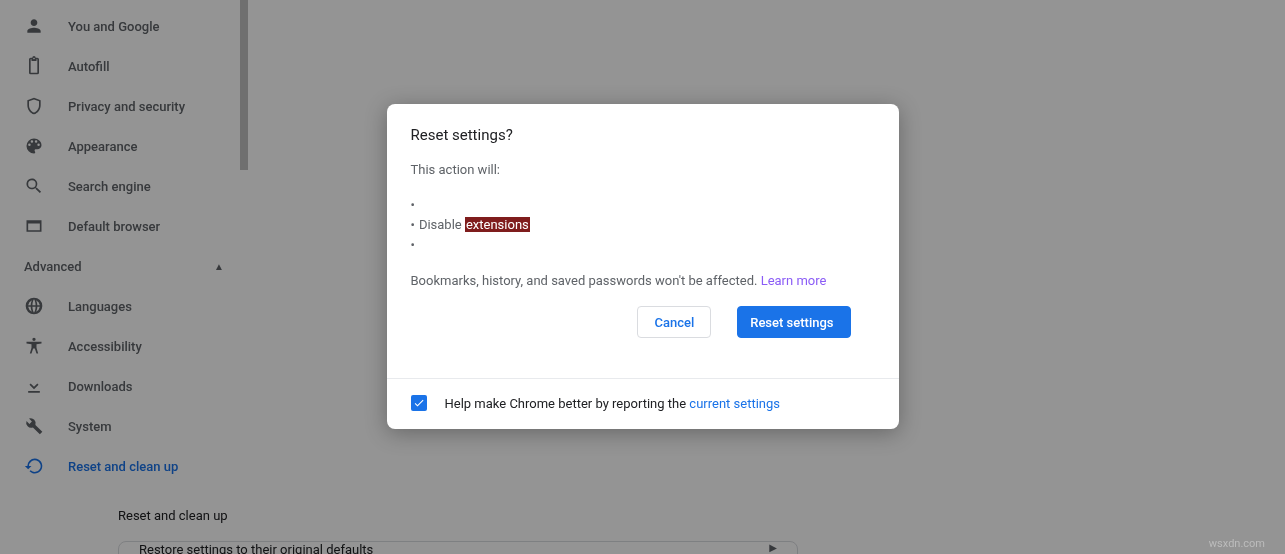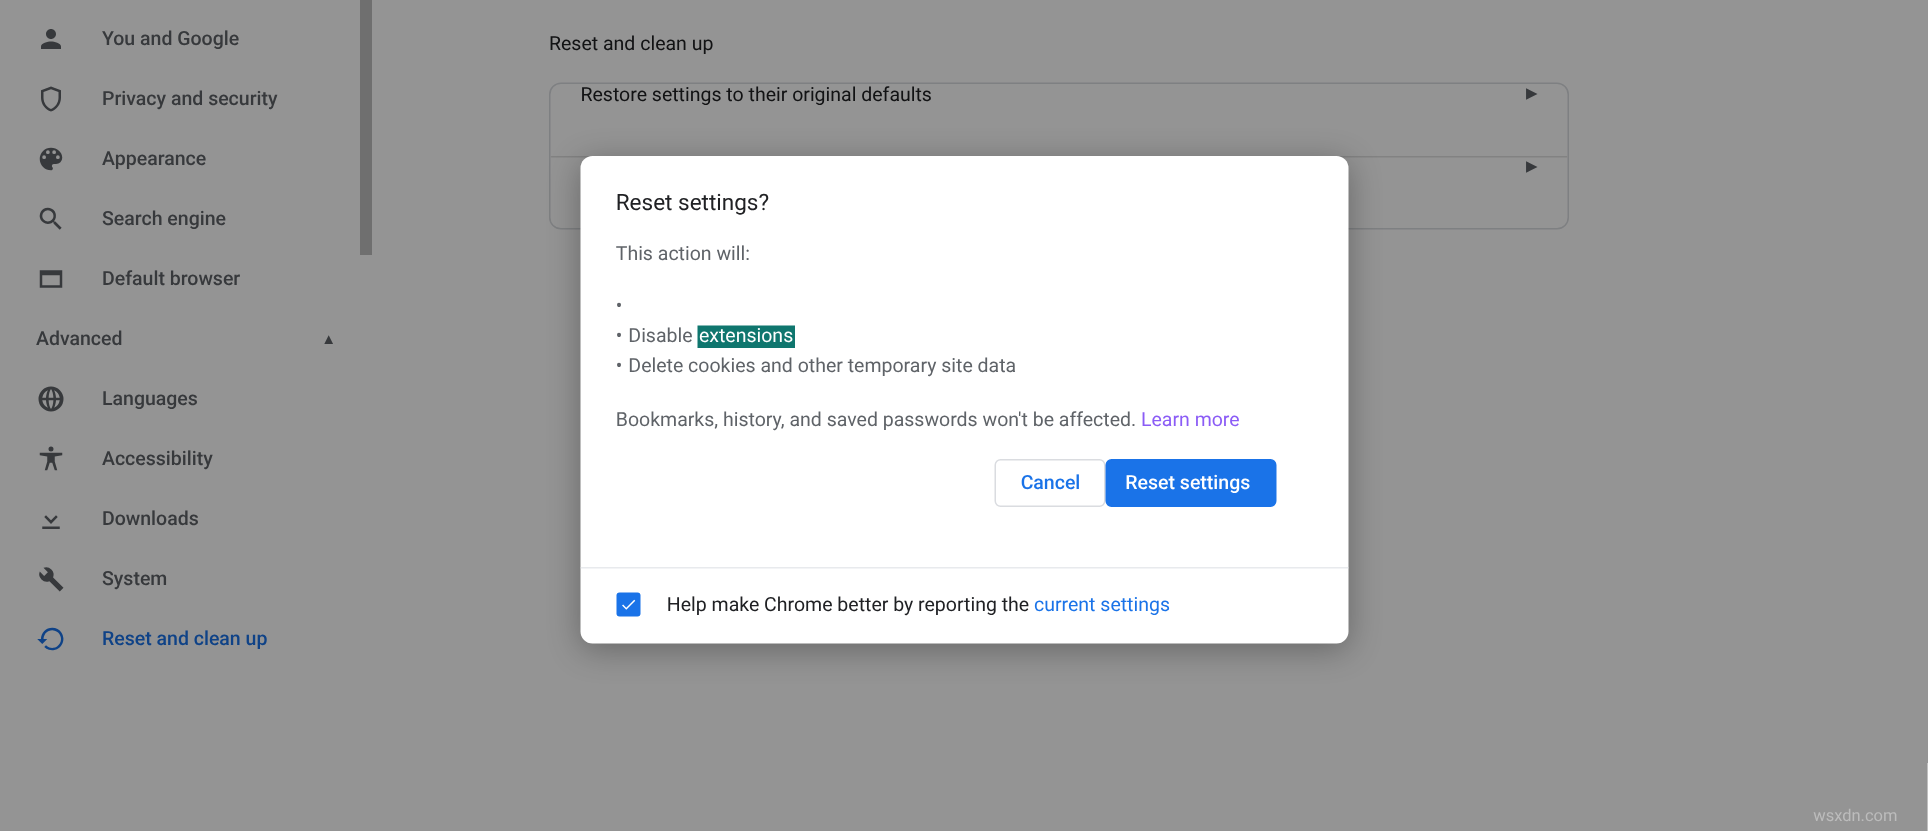--- a/index.html
+++ b/index.html
@@ -10,20 +10,21 @@
       width: 1285px;
       height: 554px;
       overflow: hidden;
       position: relative;
       background: #fff;
     }
     .page {
       display: flex;
       width: 100%;
       height: 100%;
+      flex-direction: column;
     }
     .sidebar {
       width: 248px;
       height: 100%;
       padding-top: 6px;
       position: relative;
     }
     .sidebar-scroll {
       position: absolute;
       top: 0;
@@ -110,27 +111,27 @@
       margin-top: 104px;
       box-shadow: 0 4px 22px rgba(0,0,0,0.3);
       overflow: hidden;
     }
     .dlg-body { padding: 22px 24px 20px; }
     .dlg-title { font-size: 15px; color: #202124; margin-bottom: 18px; font-weight: 400; }
     .dlg-intro { font-size: 13px; color: #5f6368; margin-bottom: 18px; }
     .dlg-list { font-size: 13px; color: #5f6368; margin-bottom: 18px; line-height: 20px; }
     .dlg-list .row { display: flex; }
     .dlg-list .bul { margin-right: 4px; }
-    .hlword { background: #0f766e; color: #fff; padding: 0 1px; }
+    .hlword { background: #7f1d1d; color: #fff; padding: 0 1px; }
     .dlg-note { font-size: 13px; color: #5f6368; }
     .dlg-note .link { color: #8b5cf6; cursor: pointer; }
     .dlg-actions {
       display: flex;
       justify-content: flex-end;
-      gap: 0;
+      gap: 26px;
       padding: 18px 24px 20px;
     }
     .btn {
       height: 32px;
       padding: 0 16px;
       font-size: 13px;
       border-radius: 4px;
       cursor: pointer;
       display: flex;
       align-items: center;
@@ -185,20 +186,28 @@
   <nav class="sidebar">
     <div class="sidebar-scroll"></div>
 
     <div class="sb-item">
       <span class="sb-icon">
         <svg viewBox="0 0 24 24">
             <path d="M12 12c2.2 0 4-1.8 4-4s-1.8-4-4-4-4 1.8-4 4 1.8 4 4 4zm0 2c-2.7 0-8 1.3-8 4v2h16v-2c0-2.7-5.3-4-8-4z"></path>
           </svg>
       </span>
       <span class="sb-label">You and Google</span>
+    </div>
+    <div class="sb-item">
+      <span class="sb-icon">
+        <svg viewBox="0 0 24 24">
+            <path d="M16 2h-2a2 2 0 0 0-4 0H8a2 2 0 0 0-2 2v16a2 2 0 0 0 2 2h8a2 2 0 0 0 2-2V4a2 2 0 0 0-2-2zm-4 0a1 1 0 1 1 0 2 1 1 0 0 1 0-2zm4 18H8V4h1v2h6V4h1z"></path>
+          </svg>
+      </span>
+      <span class="sb-label">Autofill</span>
     </div>
     <div class="sb-item">
       <span class="sb-icon">
         <svg viewBox="0 0 24 24">
             <path d="M12 2 4 5v6c0 5 3.4 9.7 8 11 4.6-1.3 8-6 8-11V5l-8-3zm0 2.2 6 2.2V11c0 4-2.6 7.8-6 8.9C8.6 18.8 6 15 6 11V6.4l6-2.2z"></path>
           </svg>
       </span>
       <span class="sb-label">Privacy and security</span>
     </div>
     <div class="sb-item">
@@ -296,21 +305,20 @@
       <div class="dlg-list">
         <div class="row">
             <span class="bul">•</span>
           </div>
         <div class="row">
             <span class="bul">•</span>
             <span><span>Disable </span><span class="hlword">extensions</span></span>
           </div>
         <div class="row">
             <span class="bul">•</span>
-            <span>Delete cookies and other temporary site data</span>
           </div>
       </div>
       <div class="dlg-note">
         <span>Bookmarks, history, and saved passwords won't be affected. </span><span class="link">Learn more</span>
       </div>
       <div class="dlg-actions">
         <div class="btn btn-secondary">
           <span>Cancel</span>
         </div>
         <div class="btn btn-primary">

